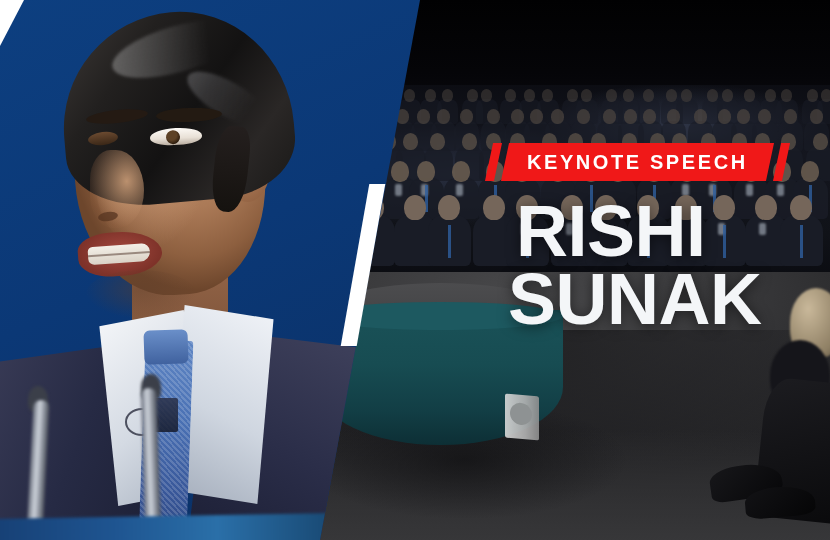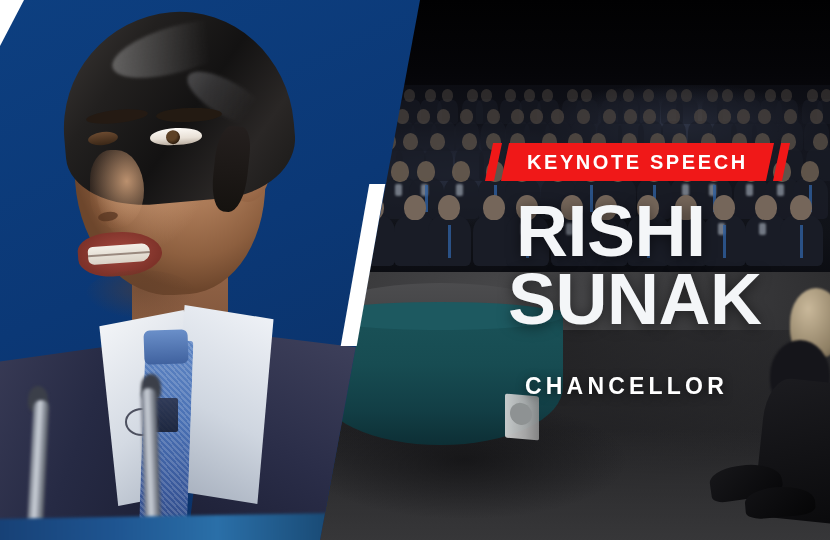--- a/index.html
+++ b/index.html
@@ -802,15 +802,14 @@
     <div class="banner-main" style="background: rgb(240, 24, 24);">
       <span class="banner-text" style="color: rgb(255, 255, 255);">KEYNOTE SPEECH</span>
     </div>
     <div class="banner-tick banner-tick-right" style="background: rgb(240, 24, 24);"></div>
   </div>
 
   <div class="name-block">
     <div class="name-line" style="color: rgb(244, 246, 248);">RISHI</div>
     <div class="name-line name-line2" style="color: rgb(244, 246, 248);">SUNAK</div>
   </div>
-  <div class="role" style="color: rgb(255, 255, 255);">CHANCELLOR</div>
 
 </div>
 
 </body></html>

